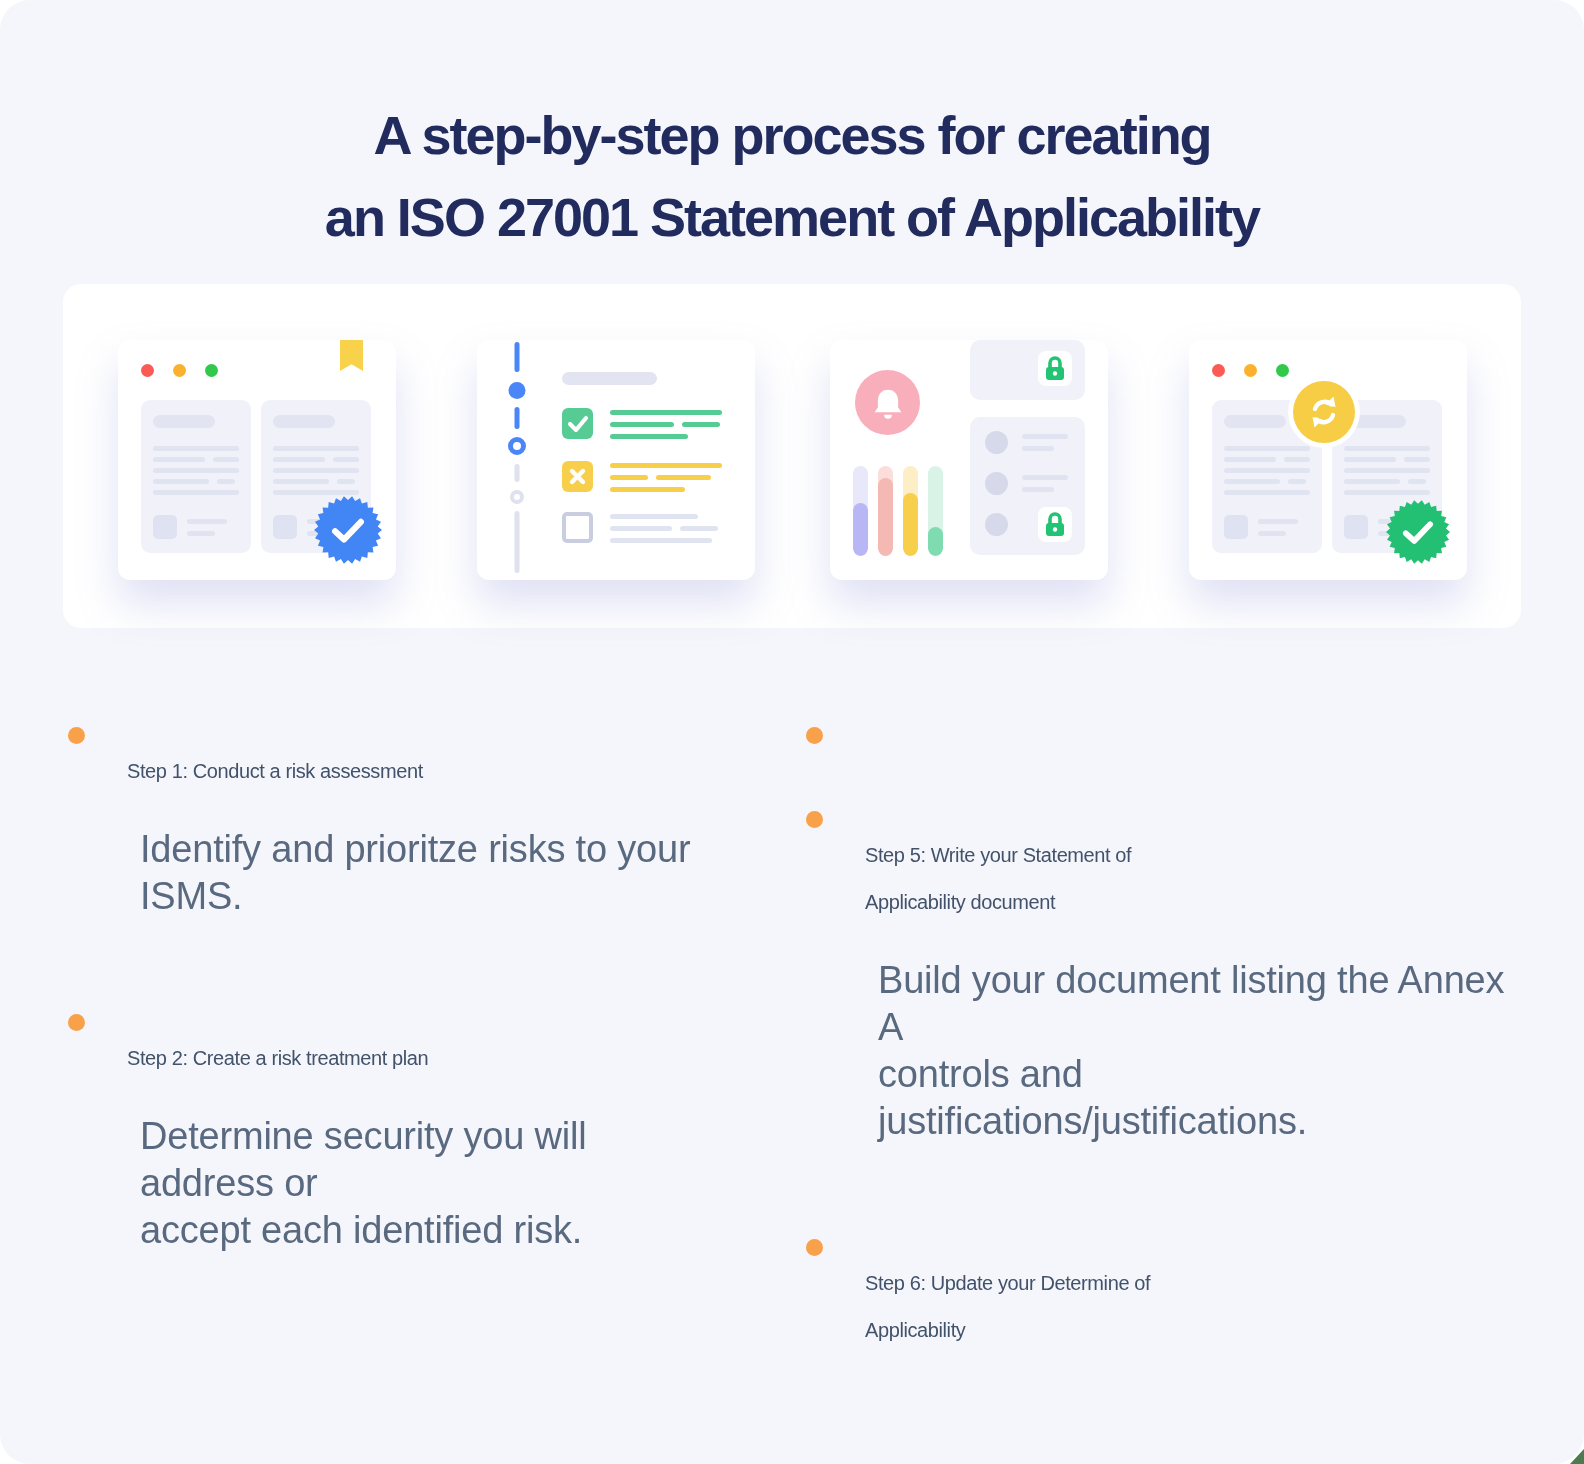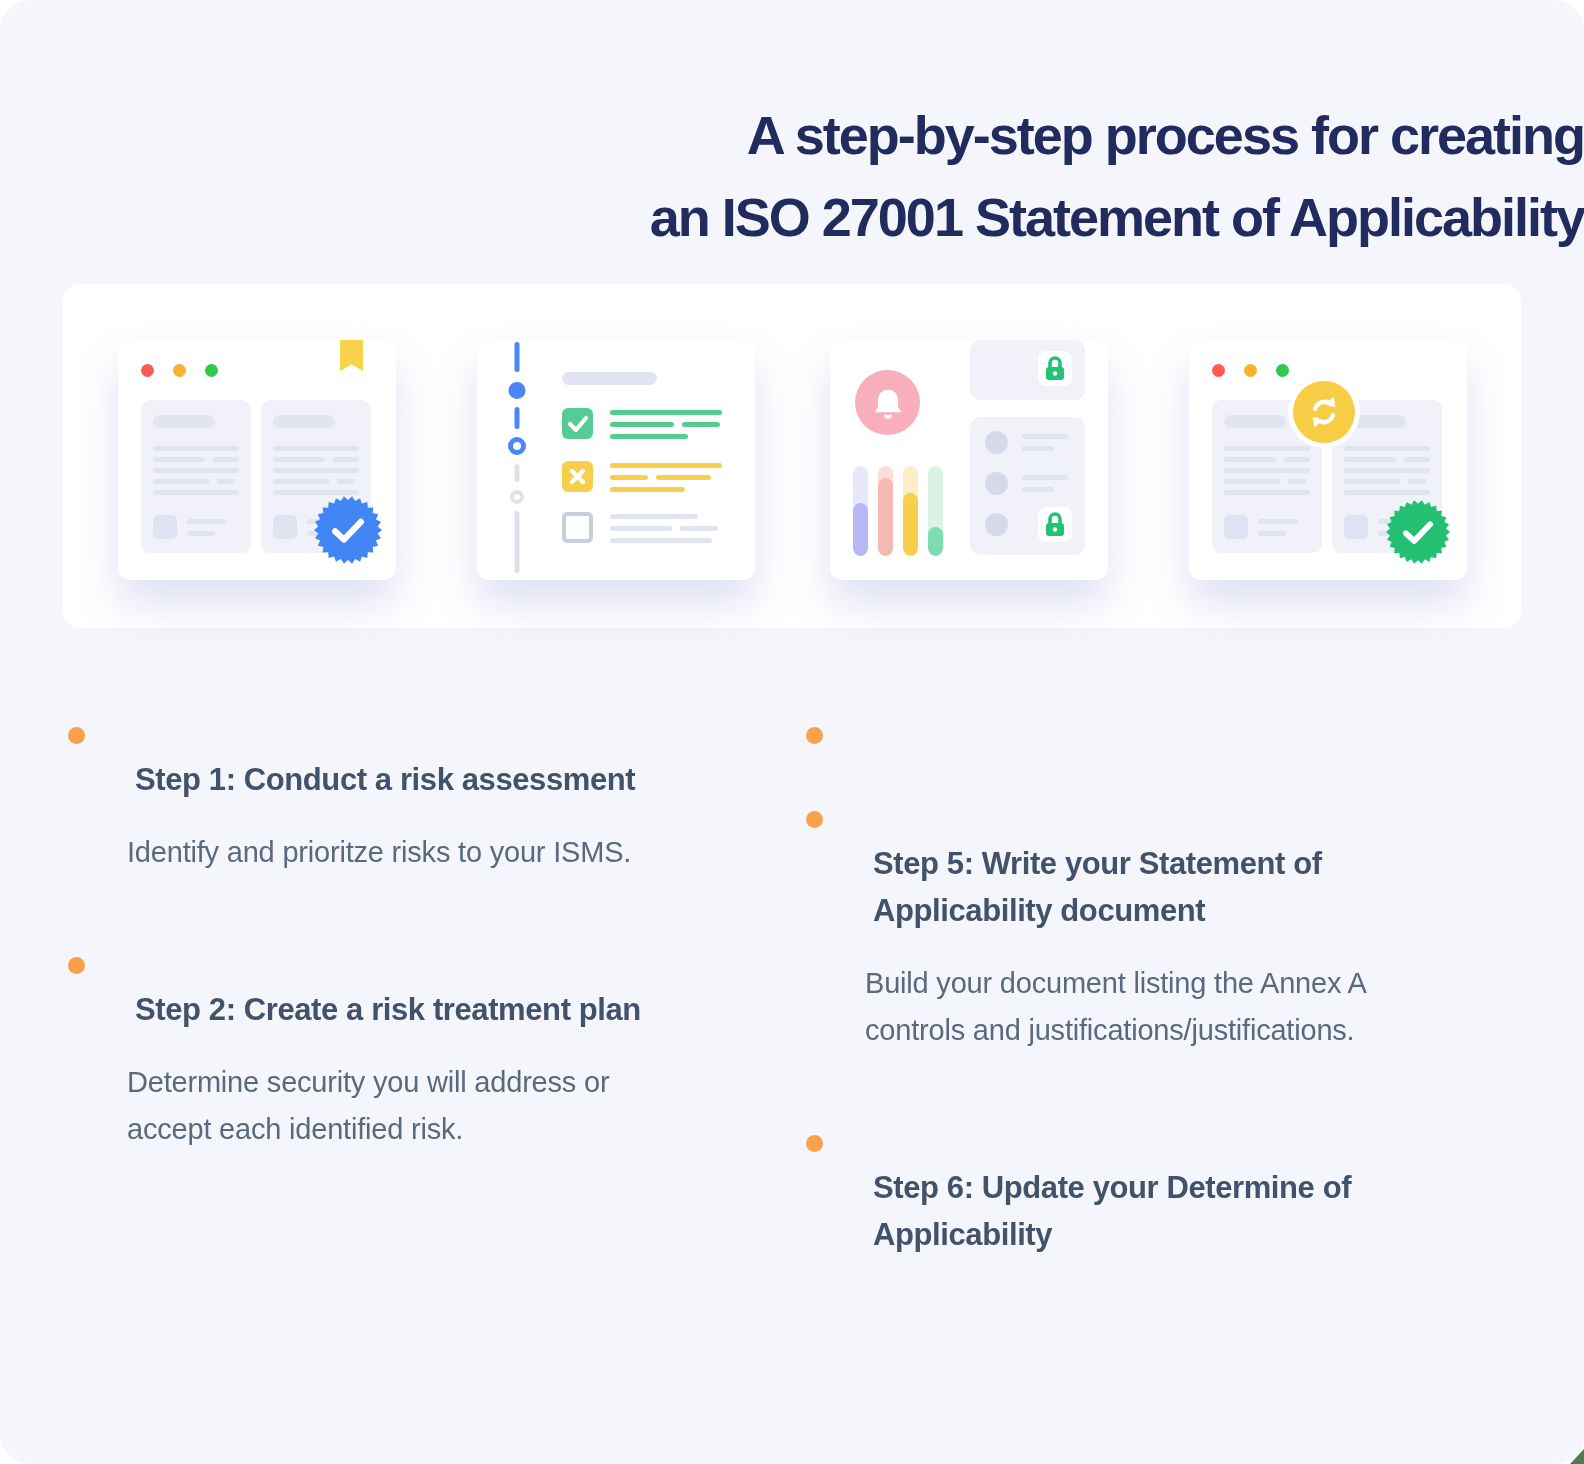--- a/index.html
+++ b/index.html
@@ -1,20 +1,20 @@
 <!DOCTYPE html>
 <html><head>
 <meta charset="utf-8">
 <style>
   html,body{margin:0;padding:0;background:#ffffff;}
   body{width:1584px;height:1464px;position:relative;font-family:"Liberation Sans",sans-serif;-webkit-font-smoothing:antialiased;}
   .canvas{position:absolute;inset:0;background:#f5f6fb;border-radius:30px;overflow:hidden;}
 
   
-  .title{position:absolute;top:58px;left:0;width:100%;text-align:right;color:#212b5e;
+  .title{position:absolute;top:58px;left:0;width:100%;text-align:center;color:#212b5e;
          font-weight:700;font-size:54px;line-height:82px;letter-spacing:-2px;}
   .title span{display:block;}
 
   
   .panel{position:absolute;left:63px;top:284px;width:1458px;height:344px;background:#ffffff;border-radius:18px;}
   .card{position:absolute;top:56px;width:278px;height:240px;background:#ffffff;border-radius:12px;
         box-shadow:0 24px 42px rgba(140,146,215,.28);}
   .card1{left:55px;} .card2{left:414px;} .card3{left:767px;} .card4{left:1126px;}
 
   .dots{position:absolute;top:24px;left:23px;display:flex;gap:19px;}
@@ -92,22 +92,22 @@
   .sync-badge{position:absolute;left:99px;top:36px;width:72px;height:72px;border-radius:50%;background:#ffffff;
               display:flex;align-items:center;justify-content:center;}
   .sync-inner{width:62px;height:62px;border-radius:50%;background:#f6cd44;display:flex;align-items:center;justify-content:center;}
 
   
   .col{position:absolute;top:712px;}
   .col-left{left:68px;width:660px;}
   .col-right{left:806px;width:720px;}
   .step{position:relative;padding-left:59px;margin-bottom:48px;white-space:pre-line;}
   .bullet{position:absolute;left:0;top:15px;width:17px;height:17px;border-radius:50%;background:#f9a04b;}
-  .step h3{margin:8px;font-size:31px;line-height:47px;font-weight:700;color:#42526a;letter-spacing:-0.4px;}
-  .step p{margin:0;font-size:29px;line-height:47px;font-weight:400;color:#59697f;letter-spacing:-0.2px;}
+  .step h3{margin:0;font-size:20px;line-height:47px;font-weight:400;color:#42526a;letter-spacing:-0.4px;}
+  .step p{margin:13px;font-size:38px;line-height:47px;font-weight:400;color:#59697f;letter-spacing:-0.2px;}
 
   .corner-tri{position:absolute;right:0;bottom:0;width:14px;height:15px;background:#4e7a52;
               clip-path:polygon(100% 0,100% 100%,0 100%);}
 </style>
 </head>
 <body>
 
 <div class="canvas">
 
   <h1 class="title">

